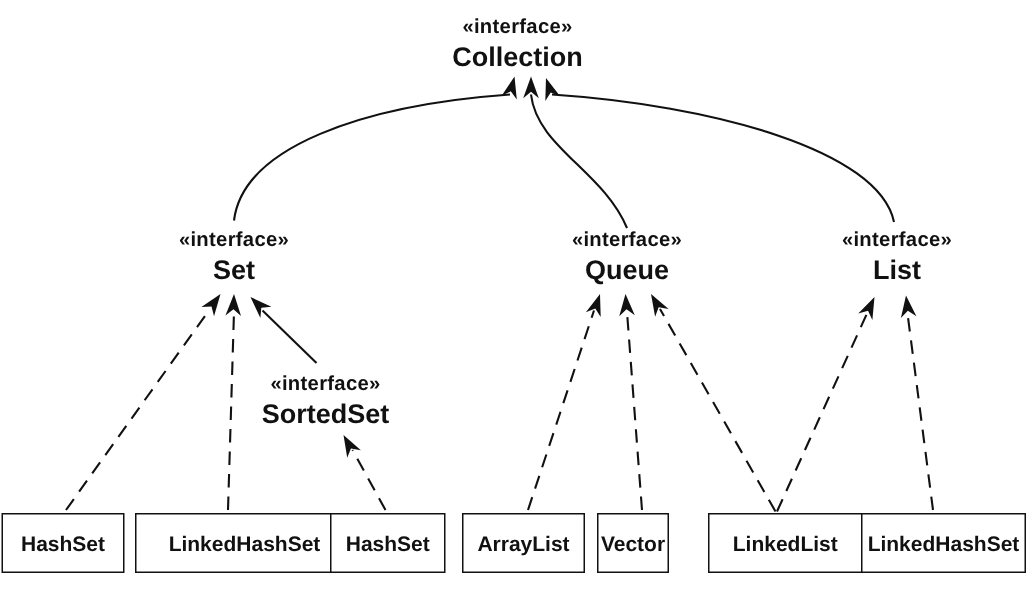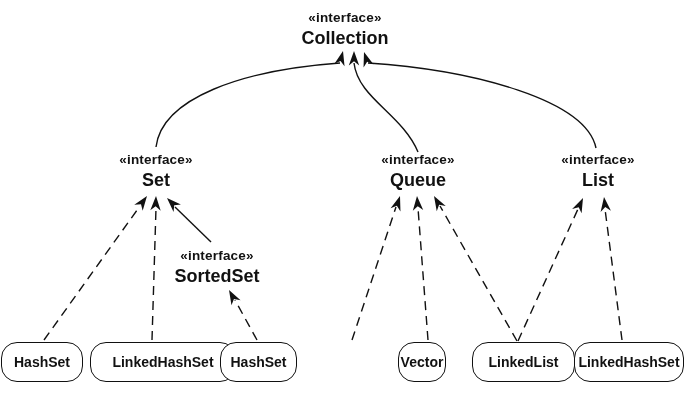--- a/index.html
+++ b/index.html
@@ -21,21 +21,21 @@
     line-height:20px;
     font-size:13.5px;
   }
   .iface .stereo{letter-spacing:0.2px;}
   .iface .iname{font-size:18px;}
   .cbox{
     position:absolute;
     top:342px;height:40px;
     box-sizing:border-box;
     border:1.6px solid #111111;
-    border-radius:16px;
+    border-radius:0;
     background:#ffffff;
     display:flex;align-items:center;justify-content:center;
     font-size:14px;
     z-index:1;
   }
 </style>
 </head>
 <body>
 
 <div id="canvas">
@@ -104,20 +104,23 @@
 
   <div class="cbox" style="left:1px;width:82px;">
     <span>HashSet</span>
   </div>
   <div class="cbox" style="left:90px;width:146px;align-items:center;">
     <span>LinkedHashSet</span>
   </div>
   <div class="cbox" style="left:220px;width:77px;">
     <span>HashSet</span>
   </div>
+  <div class="cbox" style="left:308px;width:82px;">
+    <span>ArrayList</span>
+  </div>
   <div class="cbox" style="left:398px;width:48px;">
     <span>Vector</span>
   </div>
   <div class="cbox" style="left:472px;width:103px;">
     <span>LinkedList</span>
   </div>
   <div class="cbox" style="left:574px;width:110px;">
     <span>LinkedHashSet</span>
   </div>
 

